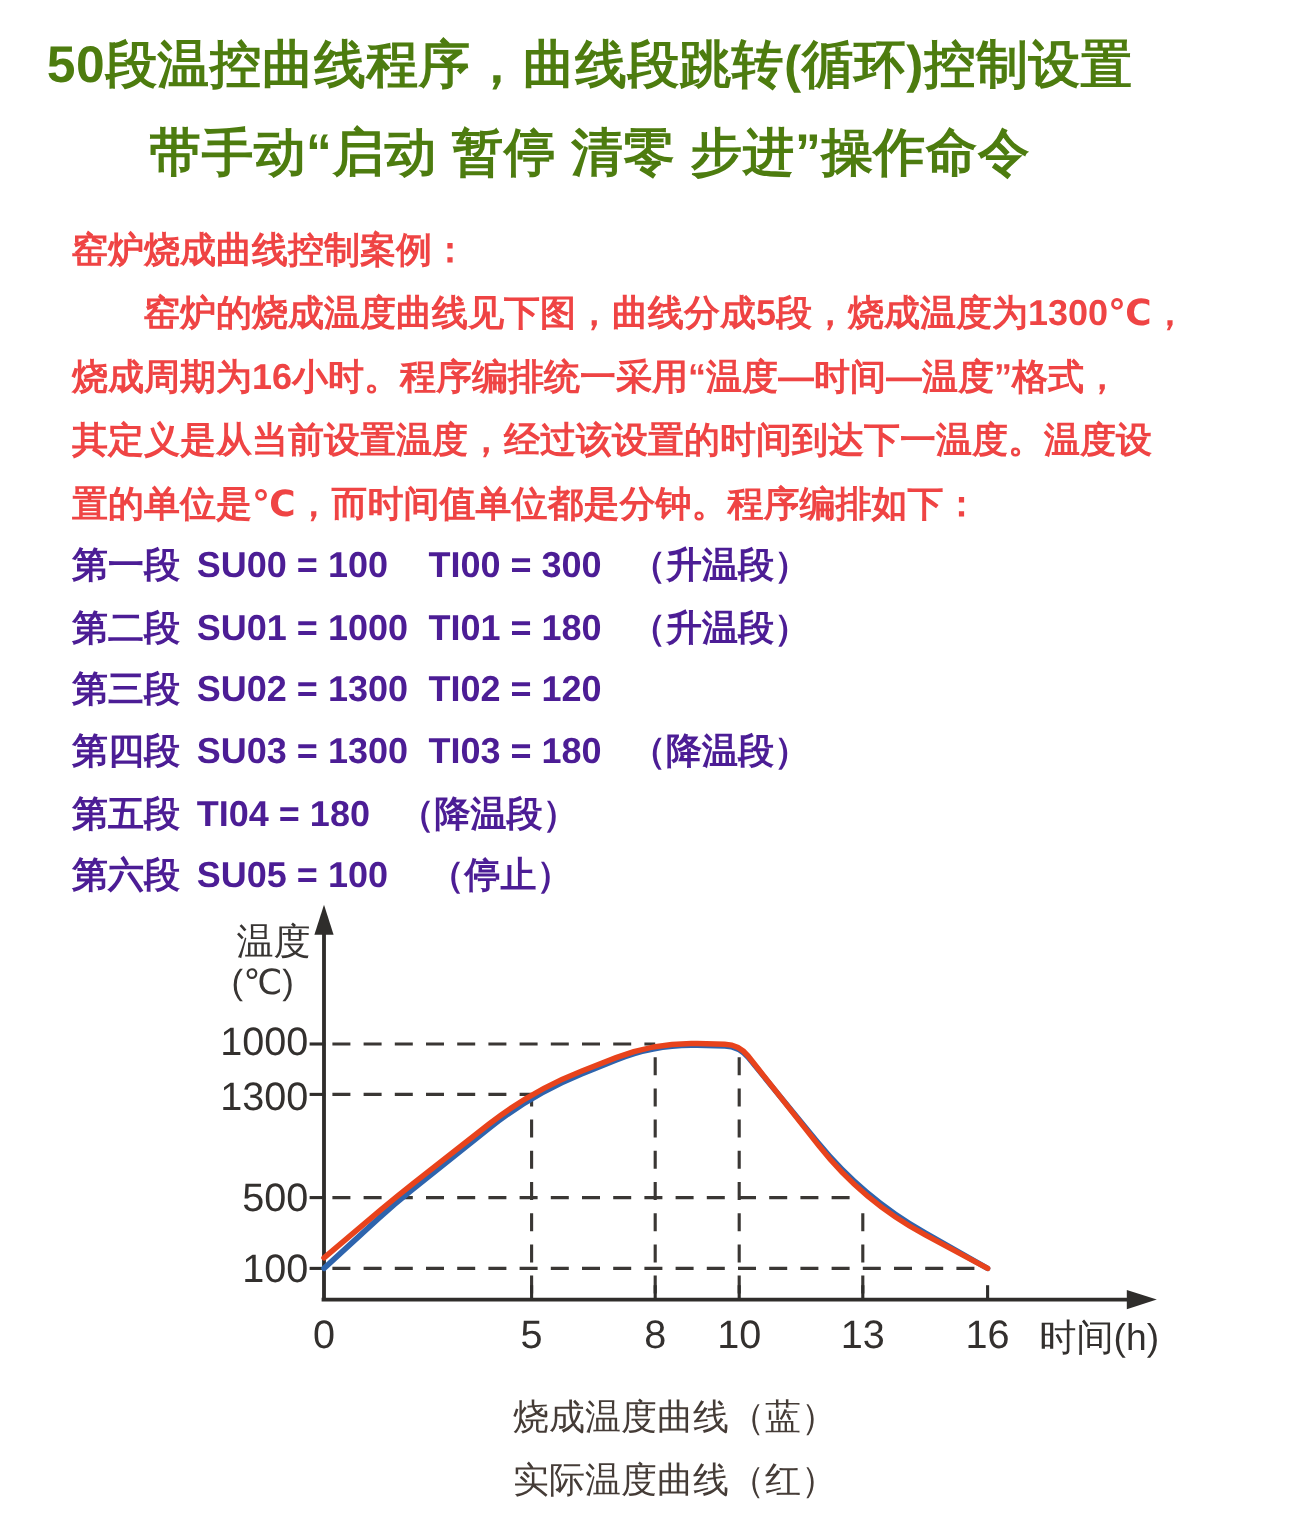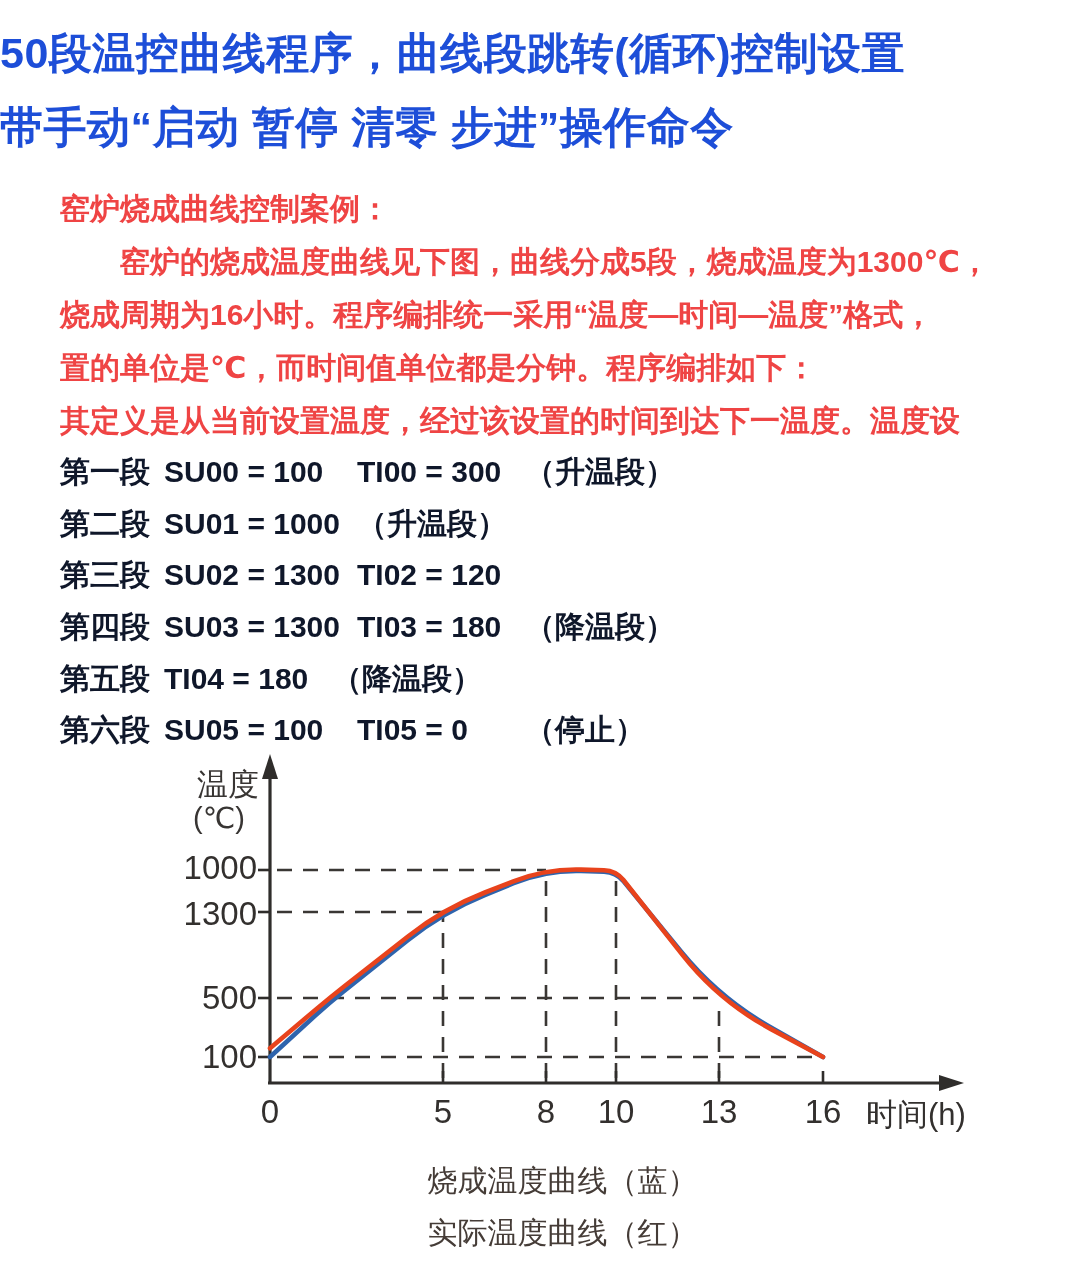--- a/index.html
+++ b/index.html
@@ -3,28 +3,28 @@
 <meta charset="utf-8">
 <style>
   html,body{margin:0;padding:0;}
   body{
     width:1080px;height:1279px;position:relative;background:#ffffff;
     font-family:"Liberation Sans","DejaVu Sans",sans-serif;color:#000;
     overflow:hidden;
   }
   .abs{position:absolute;}
   .doc-title{
-    left:0;width:983px;font-size:43px;font-weight:bold;
-    color:#1d4ed8;white-space:nowrap;letter-spacing:0.5px;
+    left:0;width:983px;text-align:center;font-size:43px;font-weight:bold;
+    color:#4d7c0f;white-space:nowrap;letter-spacing:0.5px;
   }
   .title-1{top:25px;}
   .title-2{top:99px;}
   .intro{left:60px;top:182px;width:980px;font-size:30px;font-weight:bold;color:#ef4444;}
   .intro-line{height:53px;line-height:53px;white-space:nowrap;}
-  .program{left:60px;top:446px;width:980px;font-size:30px;font-weight:bold;color:#0f172a;}
+  .program{left:60px;top:446px;width:980px;font-size:30px;font-weight:bold;color:#4c1d95;}
   .prog-row{display:flex;height:51.7px;line-height:51.7px;white-space:nowrap;}
   .p-name{width:104px;}
   .p-su{width:193px;}
   .p-ti{width:168px;}
   .p-note{flex:1;}
   .chart-label{color:#383533;font-weight:400;white-space:nowrap;}
   .ylab-1{left:197px;top:764px;font-size:31px;}
   .ylab-2{left:193px;top:801px;font-size:29px;}
   .ytick{left:120px;width:137px;text-align:right;font-size:33px;line-height:38px;color:#33302e;}
   .yt-0{top:851px;margin-top:44px;} .yt-1{top:849px;} .yt-2{top:979px;} .yt-3{top:1038px;}
@@ -38,34 +38,35 @@
 </head>
 <body>
 
 <div class="abs doc-title title-1">50段温控曲线程序，曲线段跳转(循环)控制设置</div>
 <div class="abs doc-title title-2">带手动“启动 暂停 清零 步进”操作命令</div>
 
 <div class="abs intro">
   <div class="intro-line">窑炉烧成曲线控制案例：</div>
   <div class="intro-line">　　窑炉的烧成温度曲线见下图，曲线分成5段，烧成温度为1300℃，</div>
   <div class="intro-line">烧成周期为16小时。程序编排统一采用“温度—时间—温度”格式，</div>
+  <div class="intro-line">其定义是从当前设置温度，经过该设置的时间到达下一温度。温度设</div>
   <div class="intro-line">置的单位是℃，而时间值单位都是分钟。程序编排如下：</div>
-  <div class="intro-line">其定义是从当前设置温度，经过该设置的时间到达下一温度。温度设</div>
 </div>
 
 <div class="abs program">
   <div class="prog-row">
     <span class="p-name">第一段</span>
     <span class="p-su">SU00 = 100</span>
     <span class="p-ti">TI00 = 300</span>
     <span class="p-note">（升温段）</span>
   </div>
   <div class="prog-row">
     <span class="p-name">第二段</span>
     <span class="p-su">SU01 = 1000</span>
+    <span class="p-ti">TI01 = 180</span>
     <span class="p-note">（升温段）</span>
   </div>
   <div class="prog-row">
     <span class="p-name">第三段</span>
     <span class="p-su">SU02 = 1300</span>
     <span class="p-ti">TI02 = 120</span>
   </div>
   <div class="prog-row">
     <span class="p-name">第四段</span>
     <span class="p-su">SU03 = 1300</span>
@@ -73,21 +74,20 @@
     <span class="p-note">（降温段）</span>
   </div>
   <div class="prog-row">
     <span class="p-name">第五段</span>
     <span class="p-ti">TI04 = 180</span>
     <span class="p-note">（降温段）</span>
   </div>
   <div class="prog-row">
     <span class="p-name">第六段</span>
     <span class="p-su">SU05 = 100</span>
-    <span class="p-ti">TI05 = 0</span>
     <span class="p-note">（停止）</span>
   </div>
 </div>
 
 <svg id="chart-svg" class="abs" width="1080" height="1279" viewBox="0 0 1080 1279">
     <line x1="277" y1="870" x2="546" y2="870" stroke="#3a3734" stroke-width="2.6" stroke-dasharray="15 11"></line>
     <line x1="277" y1="912" x2="443" y2="912" stroke="#3a3734" stroke-width="2.6" stroke-dasharray="15 11"></line>
     <line x1="277" y1="998" x2="719" y2="998" stroke="#3a3734" stroke-width="2.6" stroke-dasharray="15 11"></line>
     <line x1="277" y1="1057" x2="823" y2="1057" stroke="#3a3734" stroke-width="2.6" stroke-dasharray="15 11"></line>
     <line x1="443" y1="1078" x2="443" y2="917" stroke="#3a3734" stroke-width="2.6" stroke-dasharray="15 11"></line>

